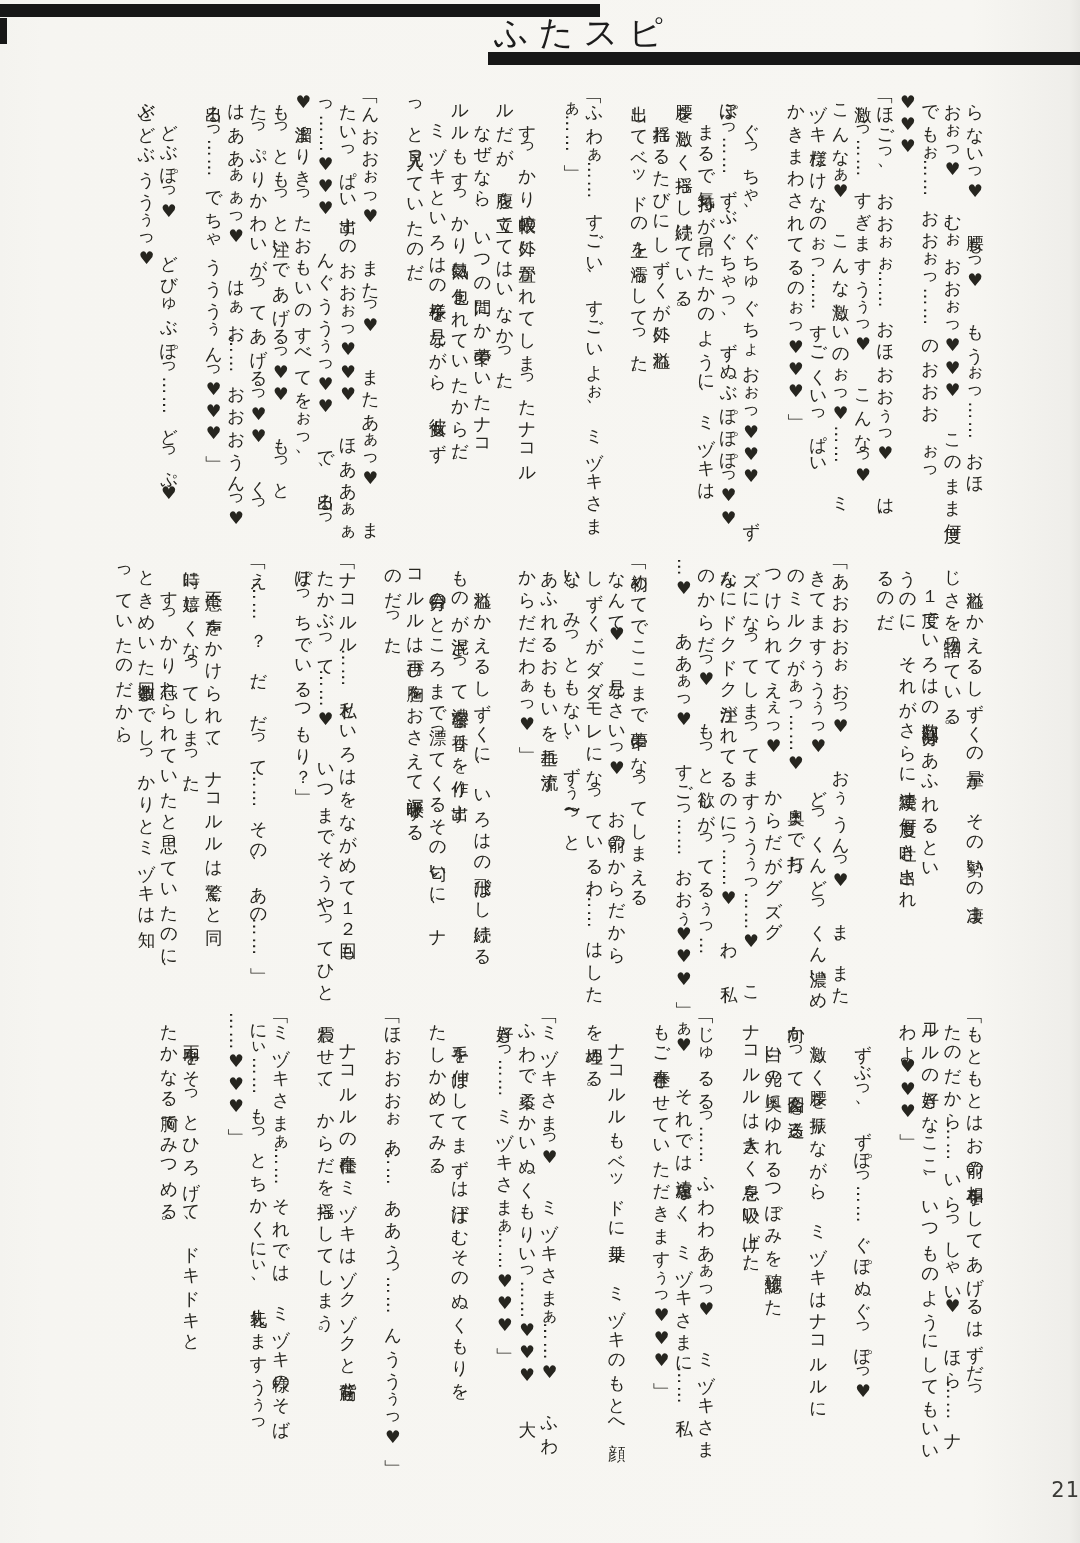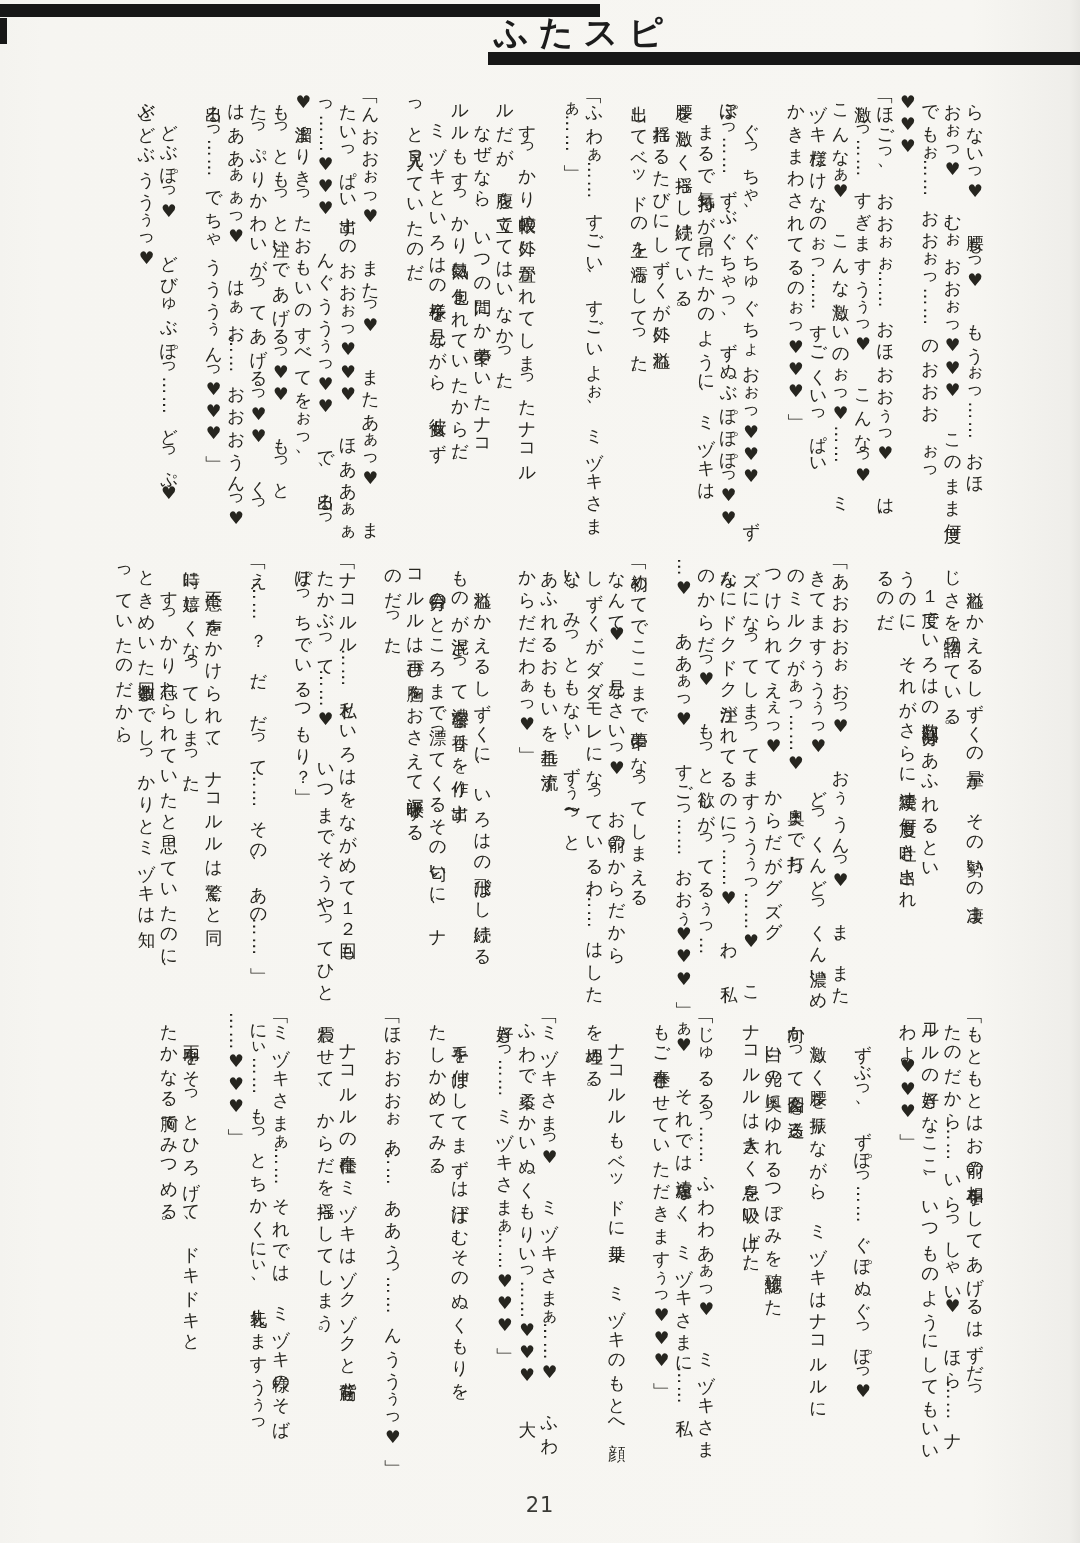--- a/index.html
+++ b/index.html
@@ -12,40 +12,40 @@
   .page{
     position:absolute;inset:0;
     background:linear-gradient(90deg,#f4f3ef 0%,#f6f5f1 4%,#f7f6f2 90%,#efeeea 99%,#e7e6e2 100%);
   }
   .bar{position:absolute;background:#171717;}
   .bar-top{left:0;top:4px;width:600px;height:13px;}
   .bar-bottom{left:488px;top:52px;width:592px;height:13px;}
   .edge-mark{position:absolute;left:0;top:18px;width:7px;height:26px;background:#171717;}
   .title{
     position:absolute;left:494px;top:10px;
-    font-size:34px;font-weight:700;letter-spacing:10px;
+    font-size:34px;font-weight:400;letter-spacing:10px;
     color:#1c1c1c;white-space:nowrap;
   }
   .band{
     position:absolute;right:94px;width:894px;
     writing-mode:vertical-rl;text-orientation:mixed;
     color:#26251f;
   }
   .band1{top:92px;height:448px;}
   .band2{top:558px;height:450px;}
   .band3{top:1012px;height:452px;}
   .col{
     width:22.4px;
     font-size:17.5px;line-height:22.4px;letter-spacing:2.2px;
     font-weight:500;
   }
   .col.blank{width:22.4px;}
   .pageno{
     position:absolute;left:0;right:0;top:1478px;
-    text-align:center;font-size:21px;color:#3a3a36;letter-spacing:1px;margin-top:15px;
+    text-align:right;font-size:21px;color:#3a3a36;letter-spacing:1px;
   }
 </style>
 </head>
 <body>
 
 <div class="page">
   <div class="bar bar-top"></div>
   <div class="edge-mark"></div>
   <div class="title">ふたスピ</div>
   <div class="bar bar-bottom"></div>

